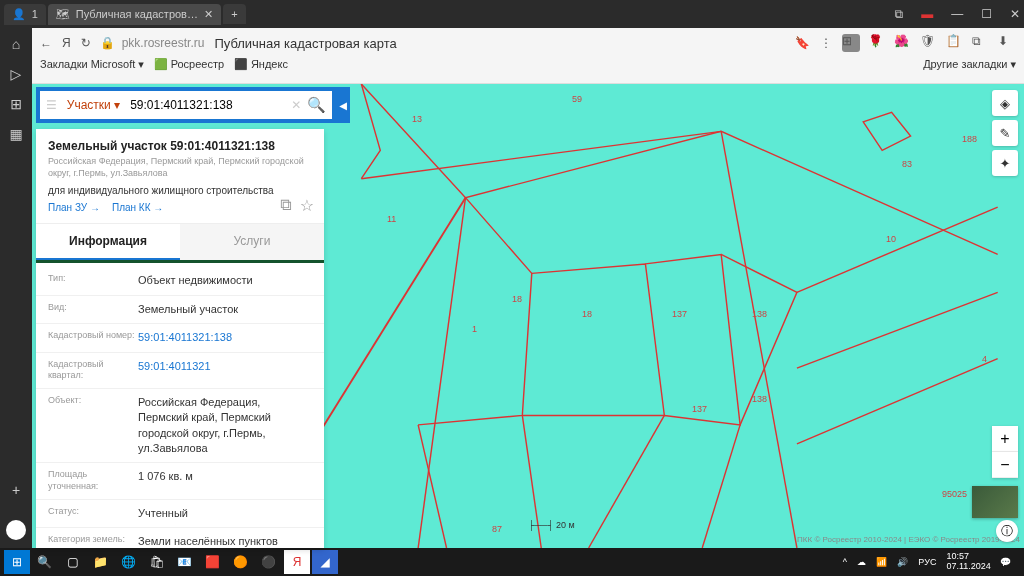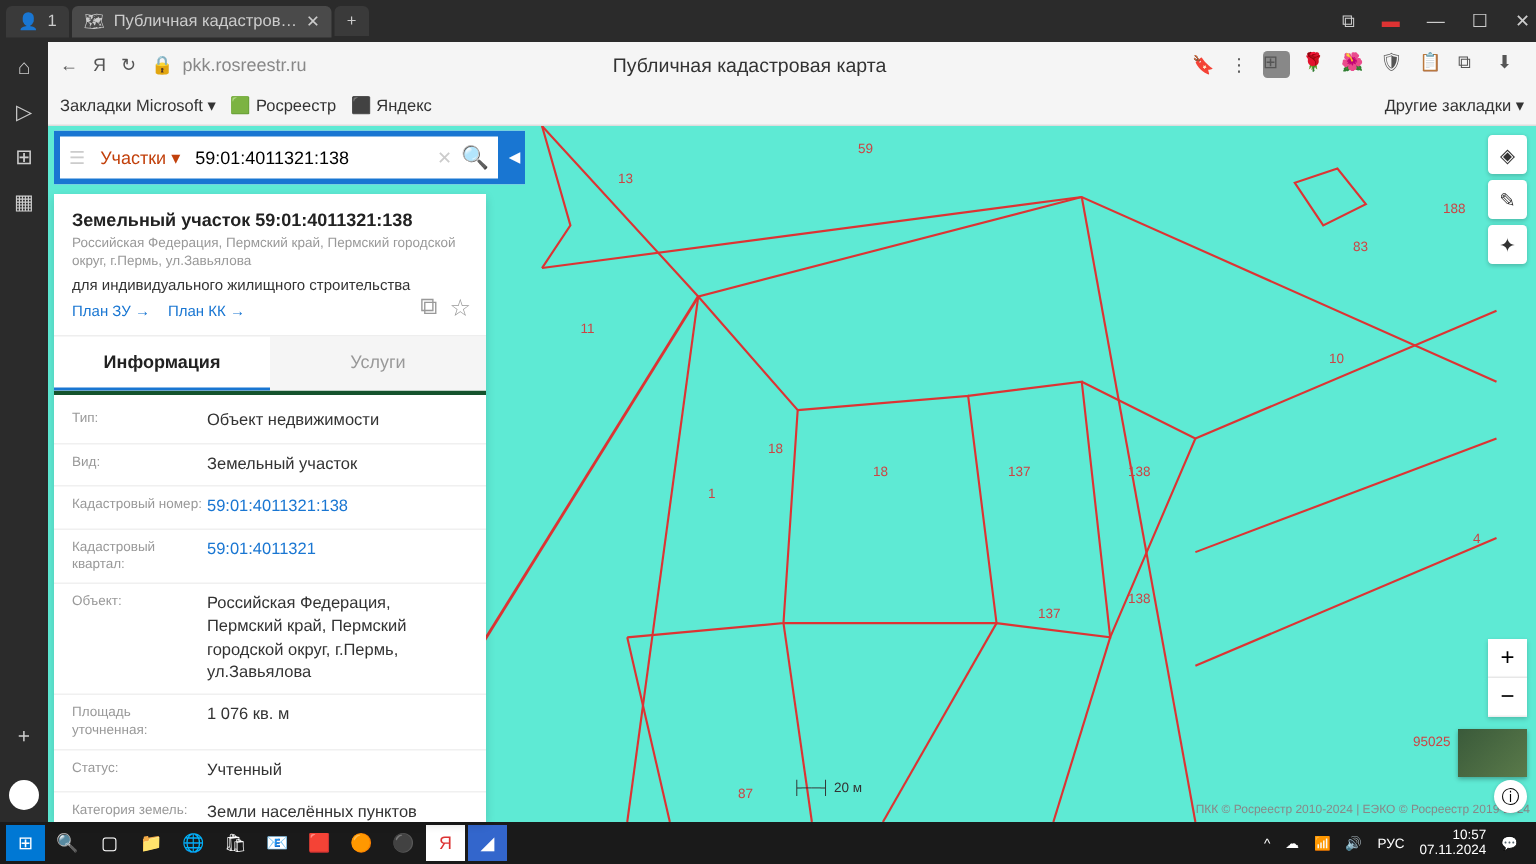--- a/index.html
+++ b/index.html
@@ -6,24 +6,24 @@
 body{width:1024px;height:576px;overflow:hidden;background:#2b2b2b}
 .os-top{height:28px;background:#2b2b2b;display:flex;align-items:center;padding:0 4px;color:#ccc;font-size:11px}
 .os-top .tab-group{display:flex;align-items:center;gap:2px}
 .os-top .tab{background:#3a3a3a;padding:4px 8px;border-radius:4px 4px 0 0;display:flex;align-items:center;gap:6px;font-size:11px}
 .os-top .tab.active{background:#4a4a4a}
 .os-top .win-ctrl{margin-left:auto;display:flex;gap:18px;font-size:12px}
 .os-left{position:absolute;left:0;top:28px;bottom:28px;width:32px;background:#2b2b2b;display:flex;flex-direction:column;align-items:center;padding-top:8px;gap:14px;color:#ccc;font-size:14px}
 .browser{position:absolute;left:32px;top:28px;right:0;bottom:28px;background:#fff;display:flex;flex-direction:column}
 .addr-bar{height:30px;background:#f5f5f5;display:flex;align-items:center;padding:0 8px;gap:10px;font-size:12px;color:#555}
 .addr-bar .url-box{display:flex;align-items:center;gap:6px;color:#888}
-.addr-bar .title{flex:1;text-align:center;color:#333;font-size:13px}
+.addr-bar .title{flex:1;text-align:left;color:#333;font-size:13px}
 .addr-bar .ext{display:flex;gap:8px;align-items:center}
 .ext-icon{width:18px;height:18px;border-radius:3px}
-.bookmarks{height:26px;background:#f5f5f5;display:flex;align-items:center;padding:0 8px;gap:10px;font-size:11px;color:#333;border-bottom:1px solid #ddd}
+.bookmarks{height:26px;background:#f5f5f5;display:flex;padding:0 8px;gap:10px;font-size:11px;color:#333;border-bottom:1px solid #ddd}
 .bookmarks .right{margin-left:auto}
 .content{flex:1;position:relative;background:#fcfcfc}
 .search-bar{position:absolute;left:4px;top:3px;width:300px;height:36px;background:#fff;border:4px solid #1976d2;display:flex;align-items:center;padding:0 6px;gap:6px;font-size:12px;z-index:10}
 .search-bar .type-sel{color:#c2410c;font-size:12px;padding:0 4px}
 .search-bar input{flex:1;border:none;outline:none;font-size:12px}
 .search-bar .search-btn{color:#1976d2;font-size:15px;cursor:pointer}
 .search-collapse{position:absolute;left:304px;top:3px;width:14px;height:36px;background:#1976d2;color:#fff;display:flex;align-items:center;justify-content:center;font-size:10px;cursor:pointer;z-index:10}
 .info-panel{position:absolute;left:4px;top:45px;width:288px;bottom:0;background:#fff;box-shadow:0 2px 6px rgba(0,0,0,0.15);overflow-y:auto;z-index:9}
 .info-header{padding:10px 12px;border-bottom:1px solid #eee}
 .info-title{font-size:12px;font-weight:bold;color:#222}
@@ -49,21 +49,21 @@
 .map-tool{width:26px;height:26px;background:#fff;border-radius:3px;box-shadow:0 1px 3px rgba(0,0,0,0.2);display:flex;align-items:center;justify-content:center;font-size:13px;color:#333;cursor:pointer}
 .zoom-ctrl{position:absolute;right:6px;bottom:70px;display:flex;flex-direction:column;z-index:5}
 .zoom-ctrl div{width:26px;height:26px;background:#fff;box-shadow:0 1px 3px rgba(0,0,0,0.2);display:flex;align-items:center;justify-content:center;font-size:16px;cursor:pointer;border-bottom:1px solid #eee}
 .minimap{position:absolute;right:6px;bottom:30px;width:46px;height:32px;background:#4a6;box-shadow:0 1px 3px rgba(0,0,0,0.3);z-index:5;background:linear-gradient(135deg,#3a5a3a,#5a7a4a)}
 .scale-bar{position:absolute;bottom:18px;left:50%;font-size:9px;color:#333;z-index:5}
 .attribution{position:absolute;right:4px;bottom:4px;font-size:8px;color:#888;z-index:5}
 .info-btn{position:absolute;right:6px;bottom:6px;width:22px;height:22px;background:#fff;border-radius:50%;box-shadow:0 1px 3px rgba(0,0,0,0.2);display:flex;align-items:center;justify-content:center;font-size:12px;z-index:6}
 .taskbar{position:absolute;left:0;right:0;bottom:0;height:28px;background:#1a1a1a;display:flex;align-items:center;padding:0 4px;gap:2px}
 .taskbar .tb-icon{width:26px;height:24px;display:flex;align-items:center;justify-content:center;color:#fff;font-size:12px}
 .taskbar .tray{margin-left:auto;display:flex;align-items:center;gap:10px;color:#fff;font-size:9px;padding-right:8px}
-.taskbar .clock{text-align:right;line-height:1.1}
+.taskbar .clock{line-height:1.1}
 </style>
 </head>
 <body>
 
 <div class="os-top">
   <div class="tab-group">
     <div class="tab">👤 <span>1</span></div>
     <div class="tab active">🗺 <span>Публичная кадастров…</span> ✕</div>
     <div class="tab">+</div>
   </div>

